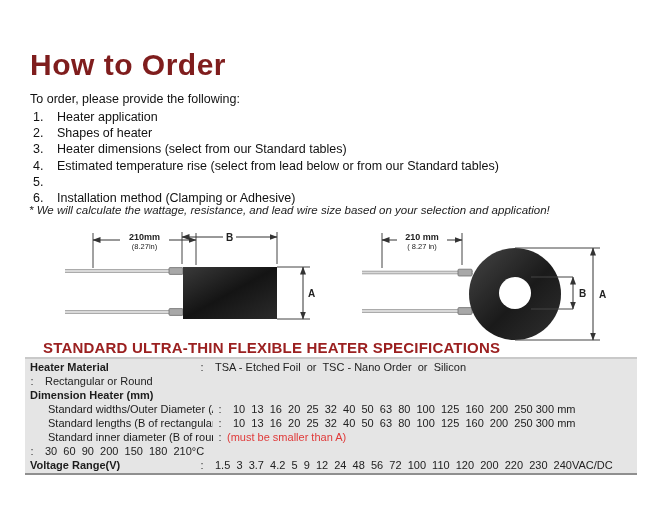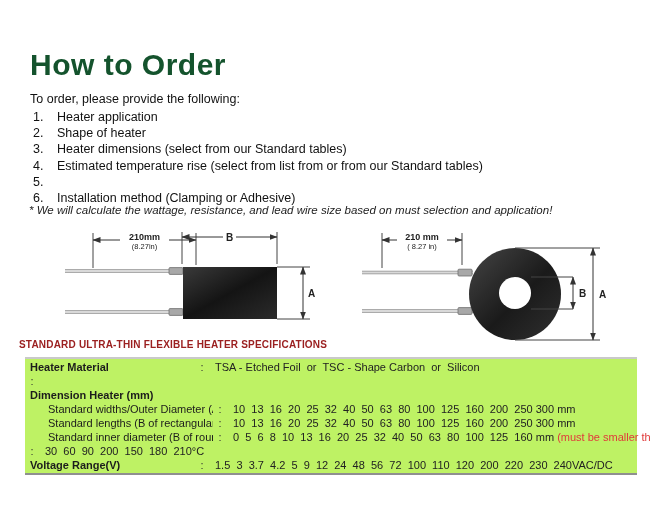--- a/index.html
+++ b/index.html
@@ -1,36 +1,36 @@
 <!DOCTYPE html>
 <html><head>
 <meta charset="utf-8">
 <style>
   html,body{margin:0;padding:0;background:#ffffff;}
   #page{position:relative;width:650px;height:523px;background:#ffffff;overflow:hidden;
         font-family:"Liberation Sans",sans-serif;color:#1c1c1c;}
 
   .title{position:absolute;left:30px;top:48px;font-size:30px;font-weight:bold;
-         color:#14532d;letter-spacing:.5px;}
+         color:#7f1d1d;letter-spacing:.5px;}
   .intro{position:absolute;left:30px;top:92px;font-size:12.5px;color:#111;text-align:center;}
   .steps{position:absolute;left:33px;top:109px;list-style:none;margin:0;padding:0;}
   .steps li{display:flex;height:16.2px;line-height:16.2px;font-size:12.5px;color:#111;}
   .steps .num{width:24px;flex:0 0 24px;}
   .note{position:absolute;left:29px;top:204px;font-size:11.5px;font-style:italic;color:#222;}
 
   .diag{position:absolute;}
   #diag-rect{left:58px;top:226px;}
   #diag-round{left:358px;top:226px;}
   .dim-label{font-size:9px;font-weight:bold;fill:#222;}
   .dim-sub{font-size:7.5px;fill:#222;}
   .dim-letter{font-size:10px;font-weight:bold;fill:#222;}
 
-  .specs-heading{position:absolute;left:19px;top:339px;font-size:10px;font-weight:bold;
+  .specs-heading{position:absolute;left:43px;top:339px;font-size:15px;font-weight:bold;
                  color:#9b2020;letter-spacing:.2px;}
-  .spec-table{position:absolute;left:25px;top:357px;width:612px;background:#bef264;
+  .spec-table{position:absolute;left:25px;top:357px;width:612px;background:#e5e5e5;
               border-top:2px solid #c9c9c9;border-bottom:2px solid #8f8f8f;
               padding:1px 0;}
   .trow{display:flex;height:14px;line-height:14px;font-size:11px;white-space:pre;}
   .tlabel{flex:0 0 165px;padding-left:5px;overflow:hidden;}
   .r-bold .tlabel{font-weight:bold;}
   .r-indent .tlabel{padding-left:23px;font-weight:normal;}
   .tcolon{flex:0 0 14px;text-align:center;color:#333;}
   .tvalue{margin-left:6px;color:#222;}
   .tnote{color:#e03a3a;}
 </style>
@@ -42,40 +42,40 @@
   <div class="title">How to Order</div>
   <div class="intro">To order, please provide the following:</div>
 
   <ol class="steps">
     <li>
         <span class="num">1.</span>
         <span>Heater application</span>
       </li>
     <li>
         <span class="num">2.</span>
-        <span>Shape of heater</span>
+        <span>Shapes of heater</span>
       </li>
     <li>
         <span class="num">3.</span>
         <span>Heater dimensions (select from our Standard tables)</span>
       </li>
     <li>
         <span class="num">4.</span>
-        <span>Estimated temperature rise (select from list from or from our Standard tables)</span>
+        <span>Estimated temperature rise (select from lead below or from our Standard tables)</span>
       </li>
     <li>
         <span class="num">5.</span>
       </li>
     <li>
         <span class="num">6.</span>
         <span>Installation method (Clamping or Adhesive)</span>
       </li>
   </ol>
 
-  <div class="note">* We will calculate the wattage, resistance, and lead wire size based on must selection and application!</div>
+  <div class="note">* We will calculate the wattage, resistance, and lead wire size based on your selection and application!</div>
 
   <svg id="diag-rect" class="diag" width="260" height="121" viewBox="0 0 260 121">
     <defs>
       <linearGradient id="gRect" x1="0" y1="0" x2="1" y2="1">
         <stop offset="0" stop-color="#3a3a3a"></stop>
         <stop offset="0.5" stop-color="#141414"></stop>
         <stop offset="1" stop-color="#2b2b2b"></stop>
       </linearGradient>
       <marker id="arr" viewBox="0 0 8 8" refX="7.5" refY="4" markerWidth="8" markerHeight="8" orient="auto-start-reverse">
           <path d="M0,1 L8,4 L0,7 z" fill="#333"></path>
@@ -144,36 +144,36 @@
     <line x1="157" y1="22" x2="242" y2="22" stroke="#444" stroke-width="1"></line>
     <line x1="157" y1="114" x2="242" y2="114" stroke="#444" stroke-width="1"></line>
     <line x1="235" y1="22" x2="235" y2="114" stroke="#333" stroke-width="1" marker-start="url(#arr)" marker-end="url(#arr)"></line>
     <text class="dim-letter" x="241" y="71.5">A</text>
   </svg>
 
   <div class="specs-heading">STANDARD ULTRA-THIN FLEXIBLE HEATER SPECIFICATIONS</div>
 
   <div class="spec-table">
     <div class="trow r-bold">
-      <span class="tlabel">Heater Material</span><span class="tcolon">:</span><span class="tvalue">TSA - Etched Foil  or  TSC - Shape Carbon  or  Silicon</span>
+      <span class="tlabel">Heater Material</span><span class="tcolon">:</span><span class="tvalue">TSA - Etched Foil  or  TSC - Nano Order  or  Silicon</span>
     </div>
     <div class="trow r-bold">
-      <span class="tcolon">:</span>
+      <span class="tcolon">:</span><span class="tvalue">Rectangular or Round</span>
     </div>
     <div class="trow r-bold">
       <span class="tlabel">Dimension Heater (mm)</span><span class="tcolon"></span><span class="tvalue"></span>
     </div>
     <div class="trow r-indent">
       <span class="tlabel">Standard widths/Outer Diameter (A)</span><span class="tcolon">:</span><span class="tvalue">10  13  16  20  25  32  40  50  63  80  100  125  160  200  250 300 mm</span>
     </div>
     <div class="trow r-indent">
       <span class="tlabel">Standard lengths (B of rectangular)</span><span class="tcolon">:</span><span class="tvalue">10  13  16  20  25  32  40  50  63  80  100  125  160  200  250 300 mm</span>
     </div>
     <div class="trow r-indent">
-      <span class="tlabel">Standard inner diameter (B of round)</span><span class="tcolon">:</span><span class="tvalue">0  5  6  8  10  13  16  20  25  32  40  50  63  80  100  125  160 mm </span><span class="tnote">(must be smaller than A)</span>
+      <span class="tlabel">Standard inner diameter (B of round)</span><span class="tcolon">:</span><span class="tnote">(must be smaller than A)</span>
     </div>
     <div class="trow r-bold">
       <span class="tcolon">:</span><span class="tvalue">30  60  90  200  150  180  210°C</span>
     </div>
     <div class="trow r-bold">
       <span class="tlabel">Voltage Range(V)</span><span class="tcolon">:</span><span class="tvalue">1.5  3  3.7  4.2  5  9  12  24  48  56  72  100  110  120  200  220  230  240VAC/DC</span>
     </div>
   </div>
 
 </div>

